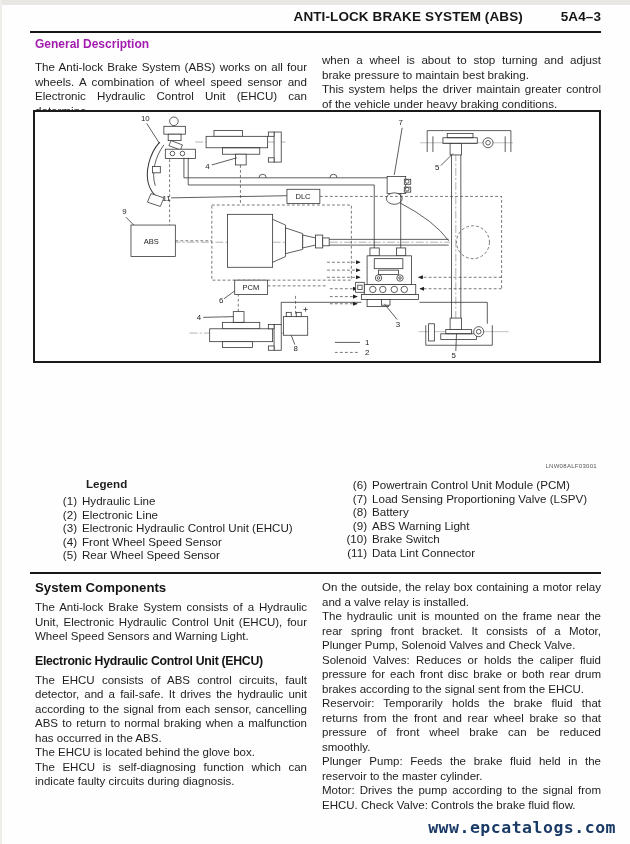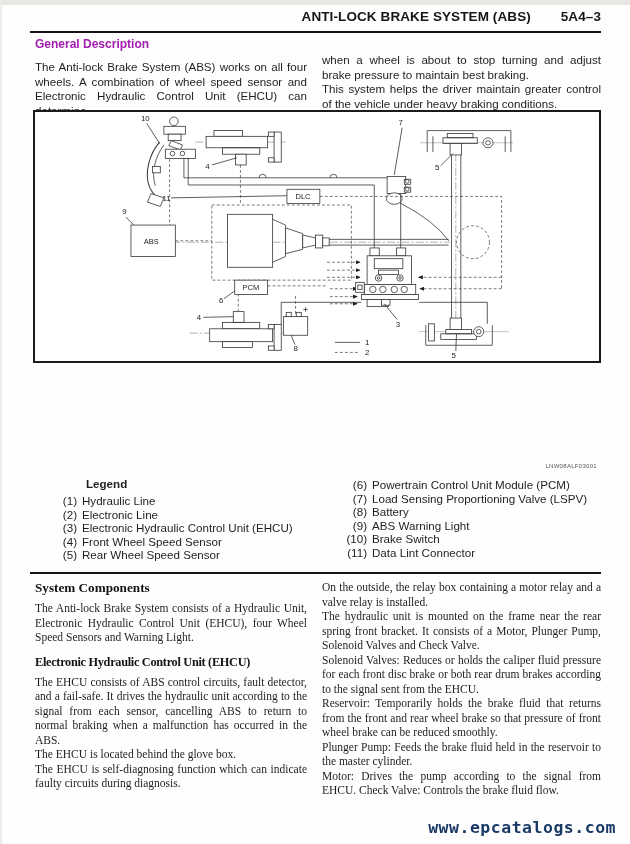--- a/index.html
+++ b/index.html
@@ -7,21 +7,21 @@
     width:630px;height:844px;position:relative;overflow:hidden;
     background:#fefefe;color:#1e1e1e;
     font-family:"Liberation Sans", sans-serif;
   }
   .scan-strip-top{position:absolute;top:0;left:0;width:630px;height:5px;background:#e9e7e3;}
   .scan-strip-left{position:absolute;top:0;left:0;width:2px;height:844px;background:#efedea;}
 
   
   .hdr{position:absolute;top:9px;left:30px;width:571px;text-align:right;
        font-weight:bold;font-size:13.5px;letter-spacing:0.1px;color:#161616;}
-  .hdr .pgnum{display:inline-block;margin-left:26px;}
+  .hdr .pgnum{display:inline-block;margin-left:34px;}
   .rule{position:absolute;left:30px;width:571px;border-top:2px solid #161616;height:0;}
   .rule1{top:31px;} .rule2{top:572px;}
 
   
   .col{position:absolute;}
   .col-l{left:35px;width:272px;}
   .col-r{left:322px;width:279px;}
   .gd{top:37px;}
   .h1{font-size:12px;font-weight:bold;margin:0 0 9px 0;color:#a21caf;}
   .h2{font-size:13.2px;font-weight:bold;margin:0 0 5px 0;color:#141414;}
@@ -39,21 +39,21 @@
   .legend{position:absolute;top:470px;left:35px;width:566px;font-size:11.6px;}
   .legend .lg-h{position:absolute;top:7px;left:10px;font-weight:bold;margin-left:41px;}
   .lg-col{position:absolute;}
   .lg-col.lc1{left:10px;top:24px;width:280px;}
   .lg-col.lc2{left:300px;top:8px;width:266px;}
   .lg-row{display:flex;line-height:13.6px;}
   .lg-num{width:32px;text-align:right;flex:none;}
   .lg-lab{padding-left:5px;}
 
   
-  .bottom{top:580px;font-family:Liberation Serif, serif;}
+  .bottom{top:580px;}
   .bottom p.bp{line-height:14.5px;font-size:11.5px;}
 
   
   .footer{position:absolute;right:14px;bottom:7px;
           font-family:"DejaVu Sans Mono", monospace;font-weight:bold;
           font-size:16.5px;letter-spacing:0.5px;color:#1a3a66;}
 
   
   .ln{stroke:#333;stroke-width:1.1;fill:none;}
   .ln2{stroke:#333;stroke-width:1.4;fill:none;}

